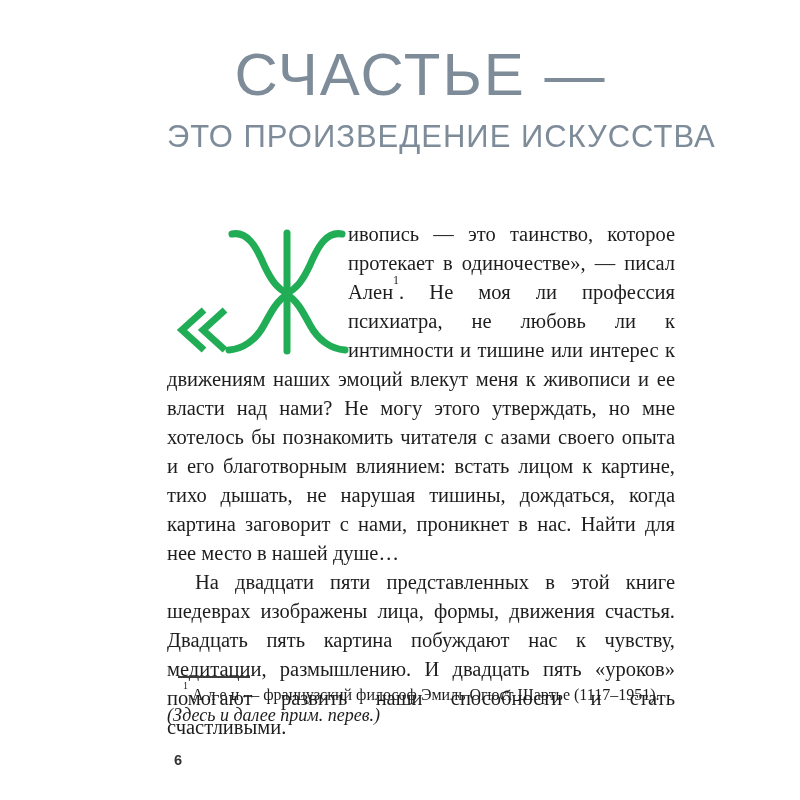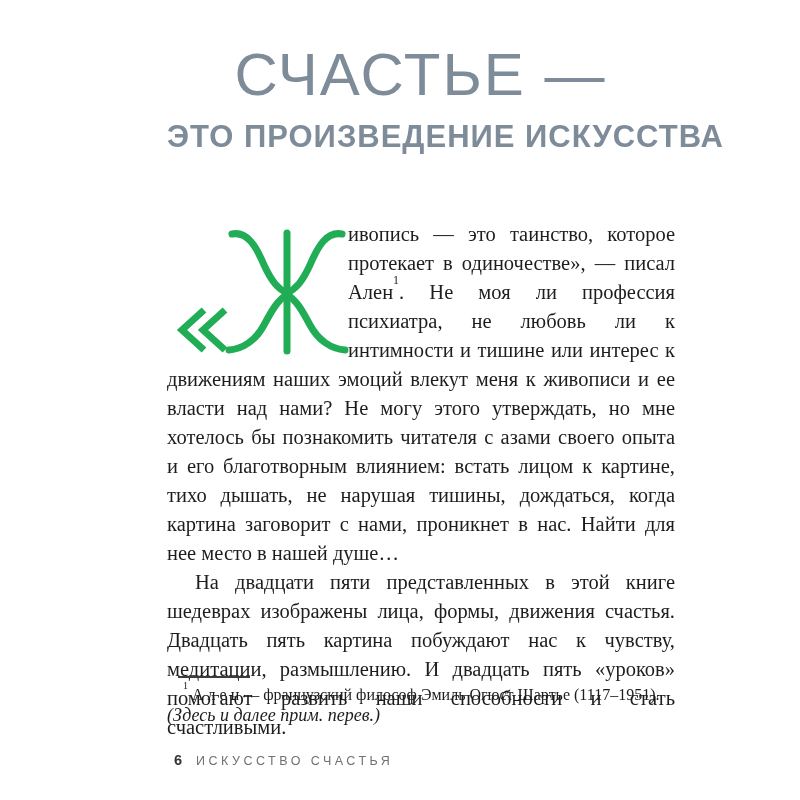--- a/index.html
+++ b/index.html
@@ -19,21 +19,21 @@
     color:#7e8c9a;
     font-family:"Liberation Sans", sans-serif;
     font-weight:300;
   }
   .title-line1 {
     font-size:60px; line-height:62px; letter-spacing:2px;
     font-weight:300; white-space:nowrap;
   }
   .title-line2 {
     font-size:31px; line-height:34px; letter-spacing:1px;
-    font-weight:700; margin-top:14px; white-space:nowrap;
+    font-weight:400; margin-top:14px; white-space:nowrap;
   }
 
   
   .body-block {
     position:absolute; left:167px; top:220px; width:508px;
     font-size:20.5px; line-height:29px;
     text-align:justify;
     color:#1d1d1d;
     hyphens:auto;
   }
@@ -140,16 +140,15 @@
   </div>
 
   <div class="footnote-block">
     <div class="footnote-rule"></div>
     <div class="footnote-line1"><sup class="fn-mark">1</sup><span> А л е н — французский философ Эмиль Огюст Шартье (1117–1951).</span></div>
     <div class="footnote-line2">(Здесь и далее прим. перев.)</div>
   </div>
 
   <div class="footer-block">
     <span class="footer-pagenum">6</span>
-    <span class="footer-running-title">ИСКУССТВО СЧАСТЬЯ</span>
   </div>
 
 </div>
 
 </body></html>

